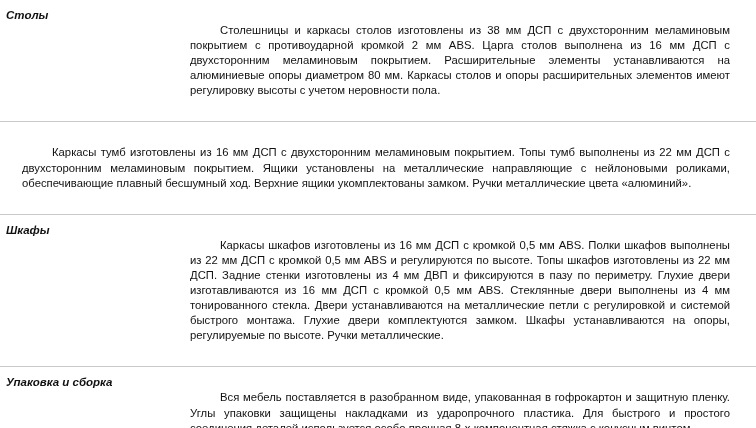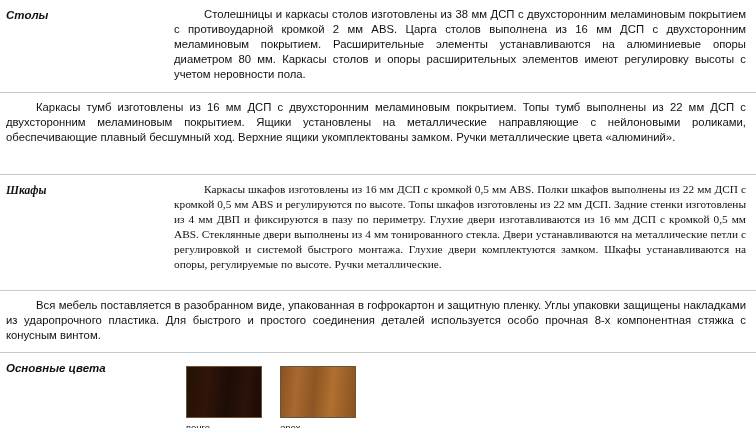--- a/index.html
+++ b/index.html
@@ -42,32 +42,32 @@
     line-height: 14px;
     color: #111111;
     white-space: nowrap;
   }
   .text-cell {
     flex: 1 1 auto;
     box-sizing: border-box;
     padding: 7px 10px 7px 6px;
   }
   .text-cell p {
-    margin: 0;
+    margin: 16px;
     font-size: 11.3px;
     line-height: 15.1px;
     text-align: justify;
     text-indent: 30px;
     color: #111111;
     hyphens: none;
   }
   
   .row-stoly { min-height: 92px; }
   .row-tumby { min-height: 82px; }
-  .row-shkafy { min-height: 116px; font-family: Liberation Serif, serif; }
+  .row-shkafy { min-height: 116px; }
   .row-upak { min-height: 62px; }
   .row-colors { min-height: 76px; }
 
   .swatches {
     display: flex;
     gap: 18px;
     padding-top: 6px;
     padding-left: 12px;
   }
   .swatch-item {
@@ -117,20 +117,23 @@
   <div class="row row-shkafy">
     <div class="label-cell">
       <div class="label">Шкафы</div>
     </div>
     <div class="text-cell">
       <p>Каркасы шкафов изготовлены из 16 мм ДСП с кромкой 0,5 мм ABS. Полки шкафов выполнены из 22 мм ДСП с кромкой 0,5 мм ABS и регулируются по высоте. Топы шкафов изготовлены из 22 мм ДСП. Задние стенки изготовлены из 4 мм ДВП и фиксируются в пазу по периметру. Глухие двери изготавливаются из 16 мм ДСП с кромкой 0,5 мм ABS. Стеклянные двери выполнены из 4 мм тонированного стекла. Двери устанавливаются на металлические петли с регулировкой и системой быстрого монтажа. Глухие двери комплектуются замком. Шкафы устанавливаются на опоры, регулируемые по высоте. Ручки металлические.</p>
     </div>
   </div>
 
   <div class="row row-upak">
+    <div class="label-cell">
+      <div class="label">Упаковка и сборка</div>
+    </div>
     <div class="text-cell">
       <p>Вся мебель поставляется в разобранном виде, упакованная в гофрокартон и защитную пленку. Углы упаковки защищены накладками из ударопрочного пластика. Для быстрого и простого соединения деталей используется особо прочная 8-х компонентная стяжка с конусным винтом.</p>
     </div>
   </div>
 
   <div class="row row-colors">
     <div class="label-cell">
       <div class="label">Основные цвета</div>
     </div>
     <div class="text-cell">

